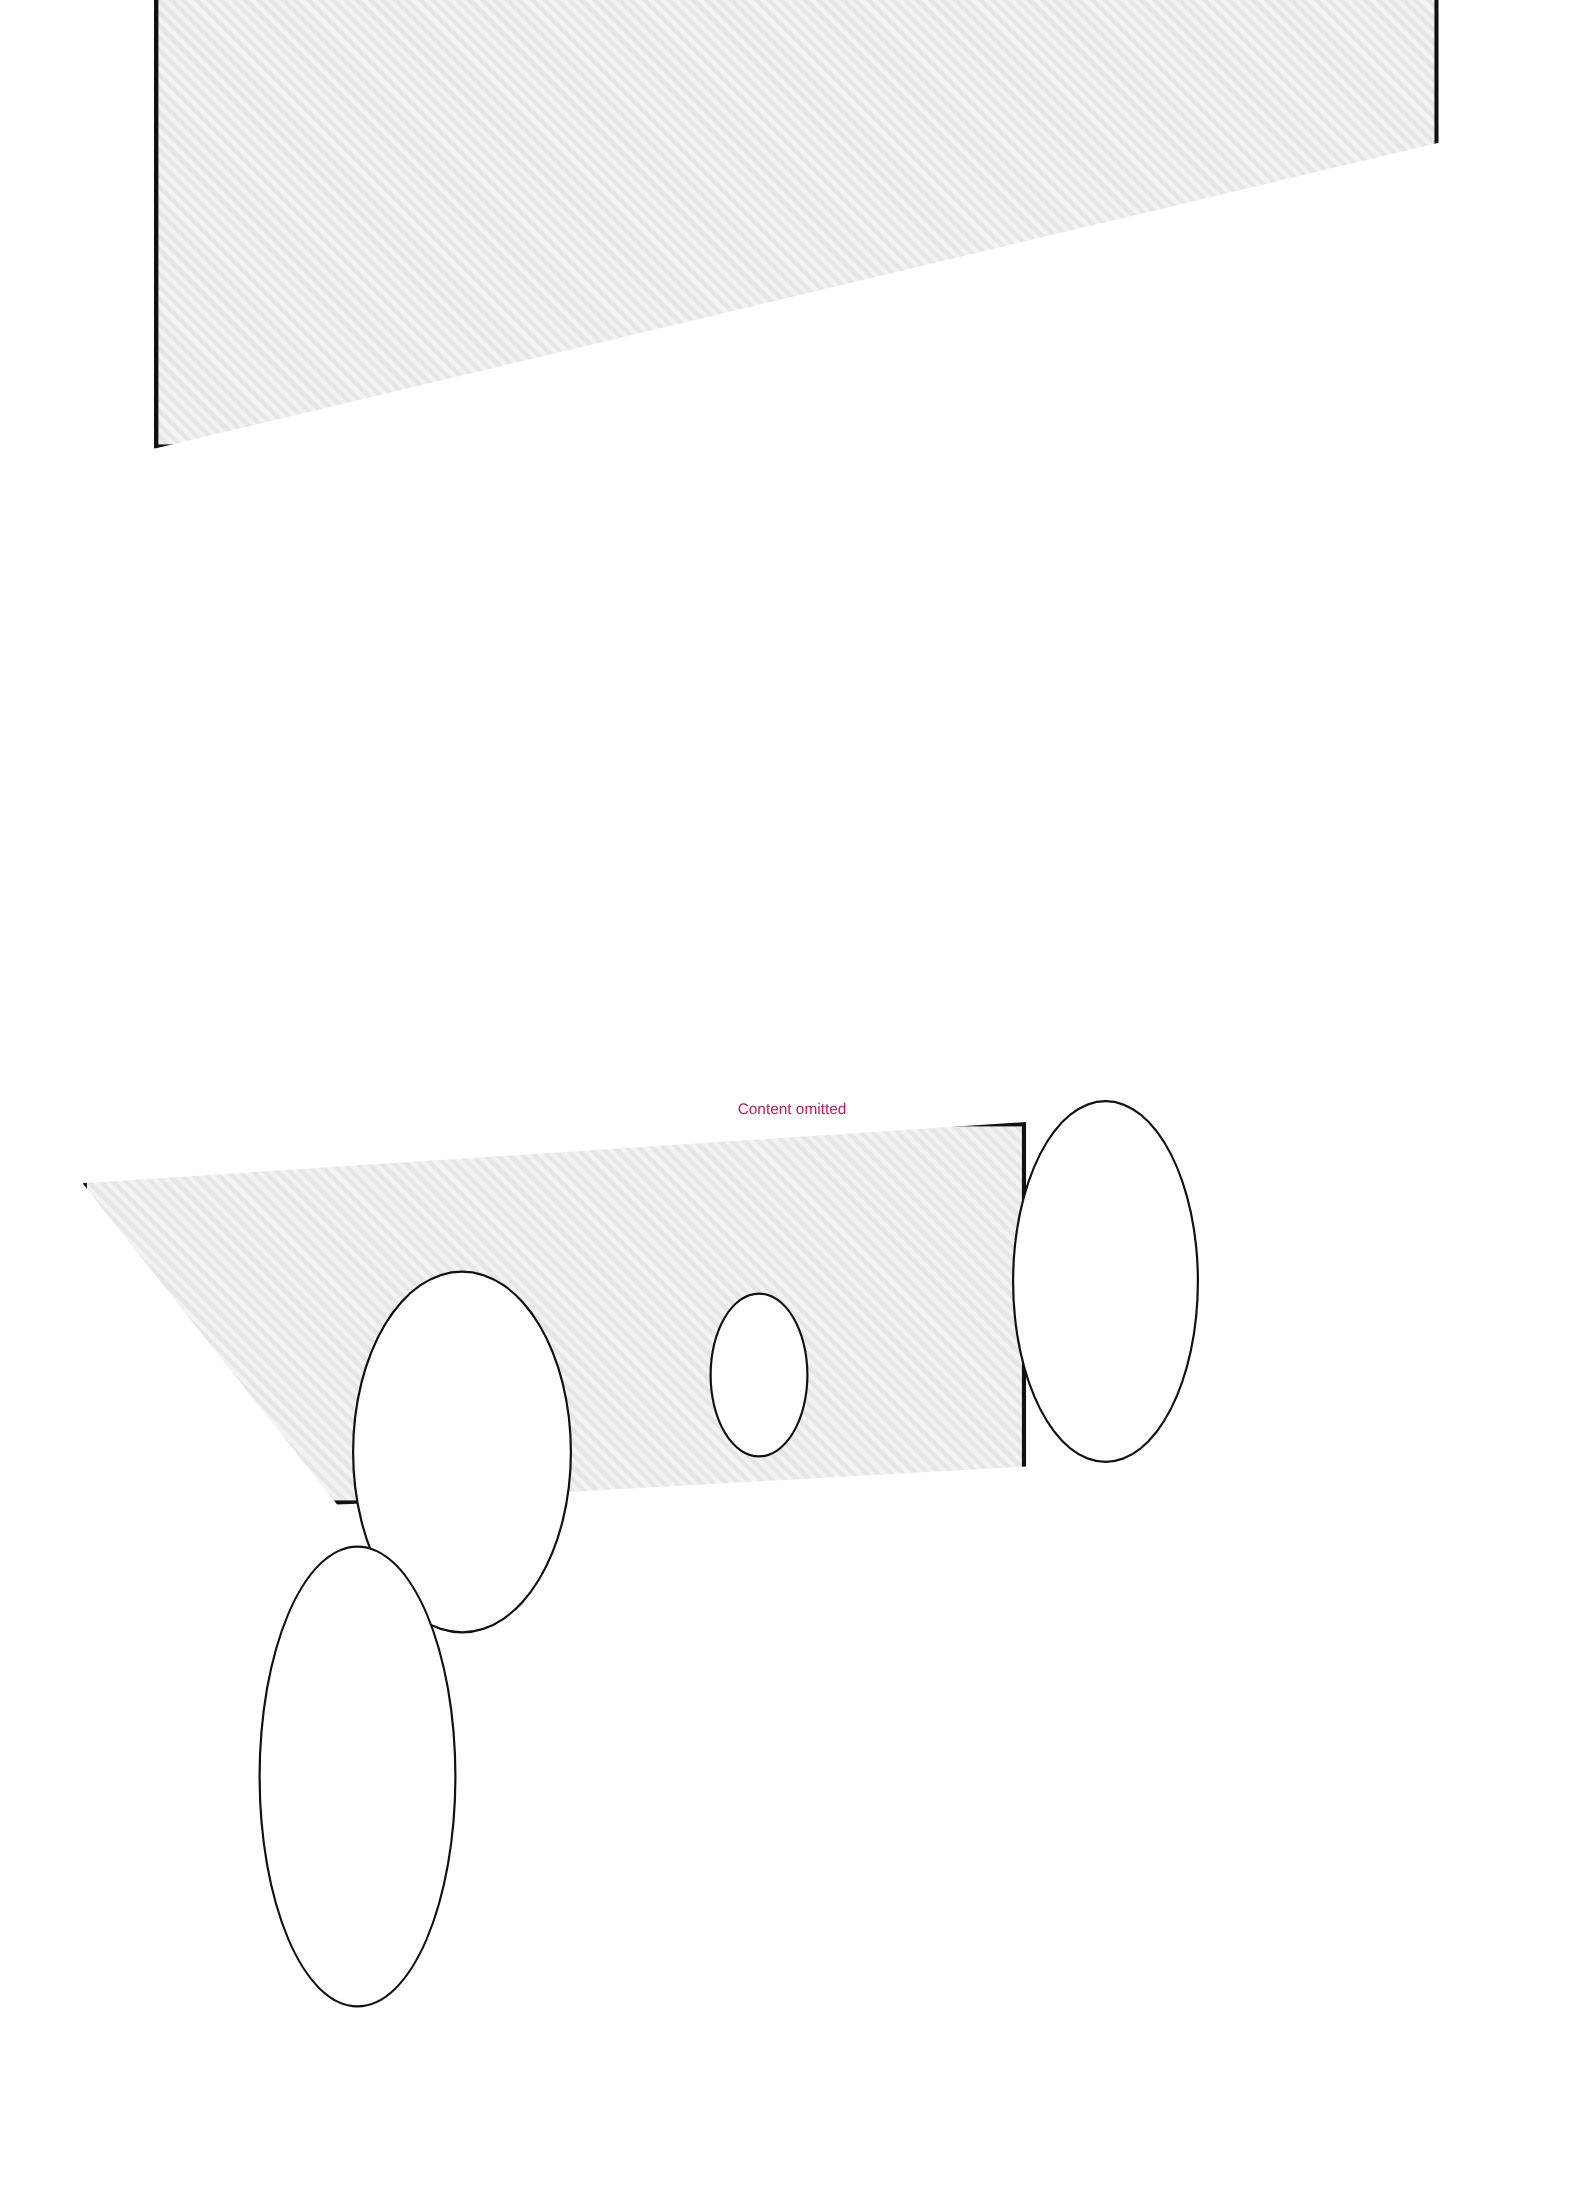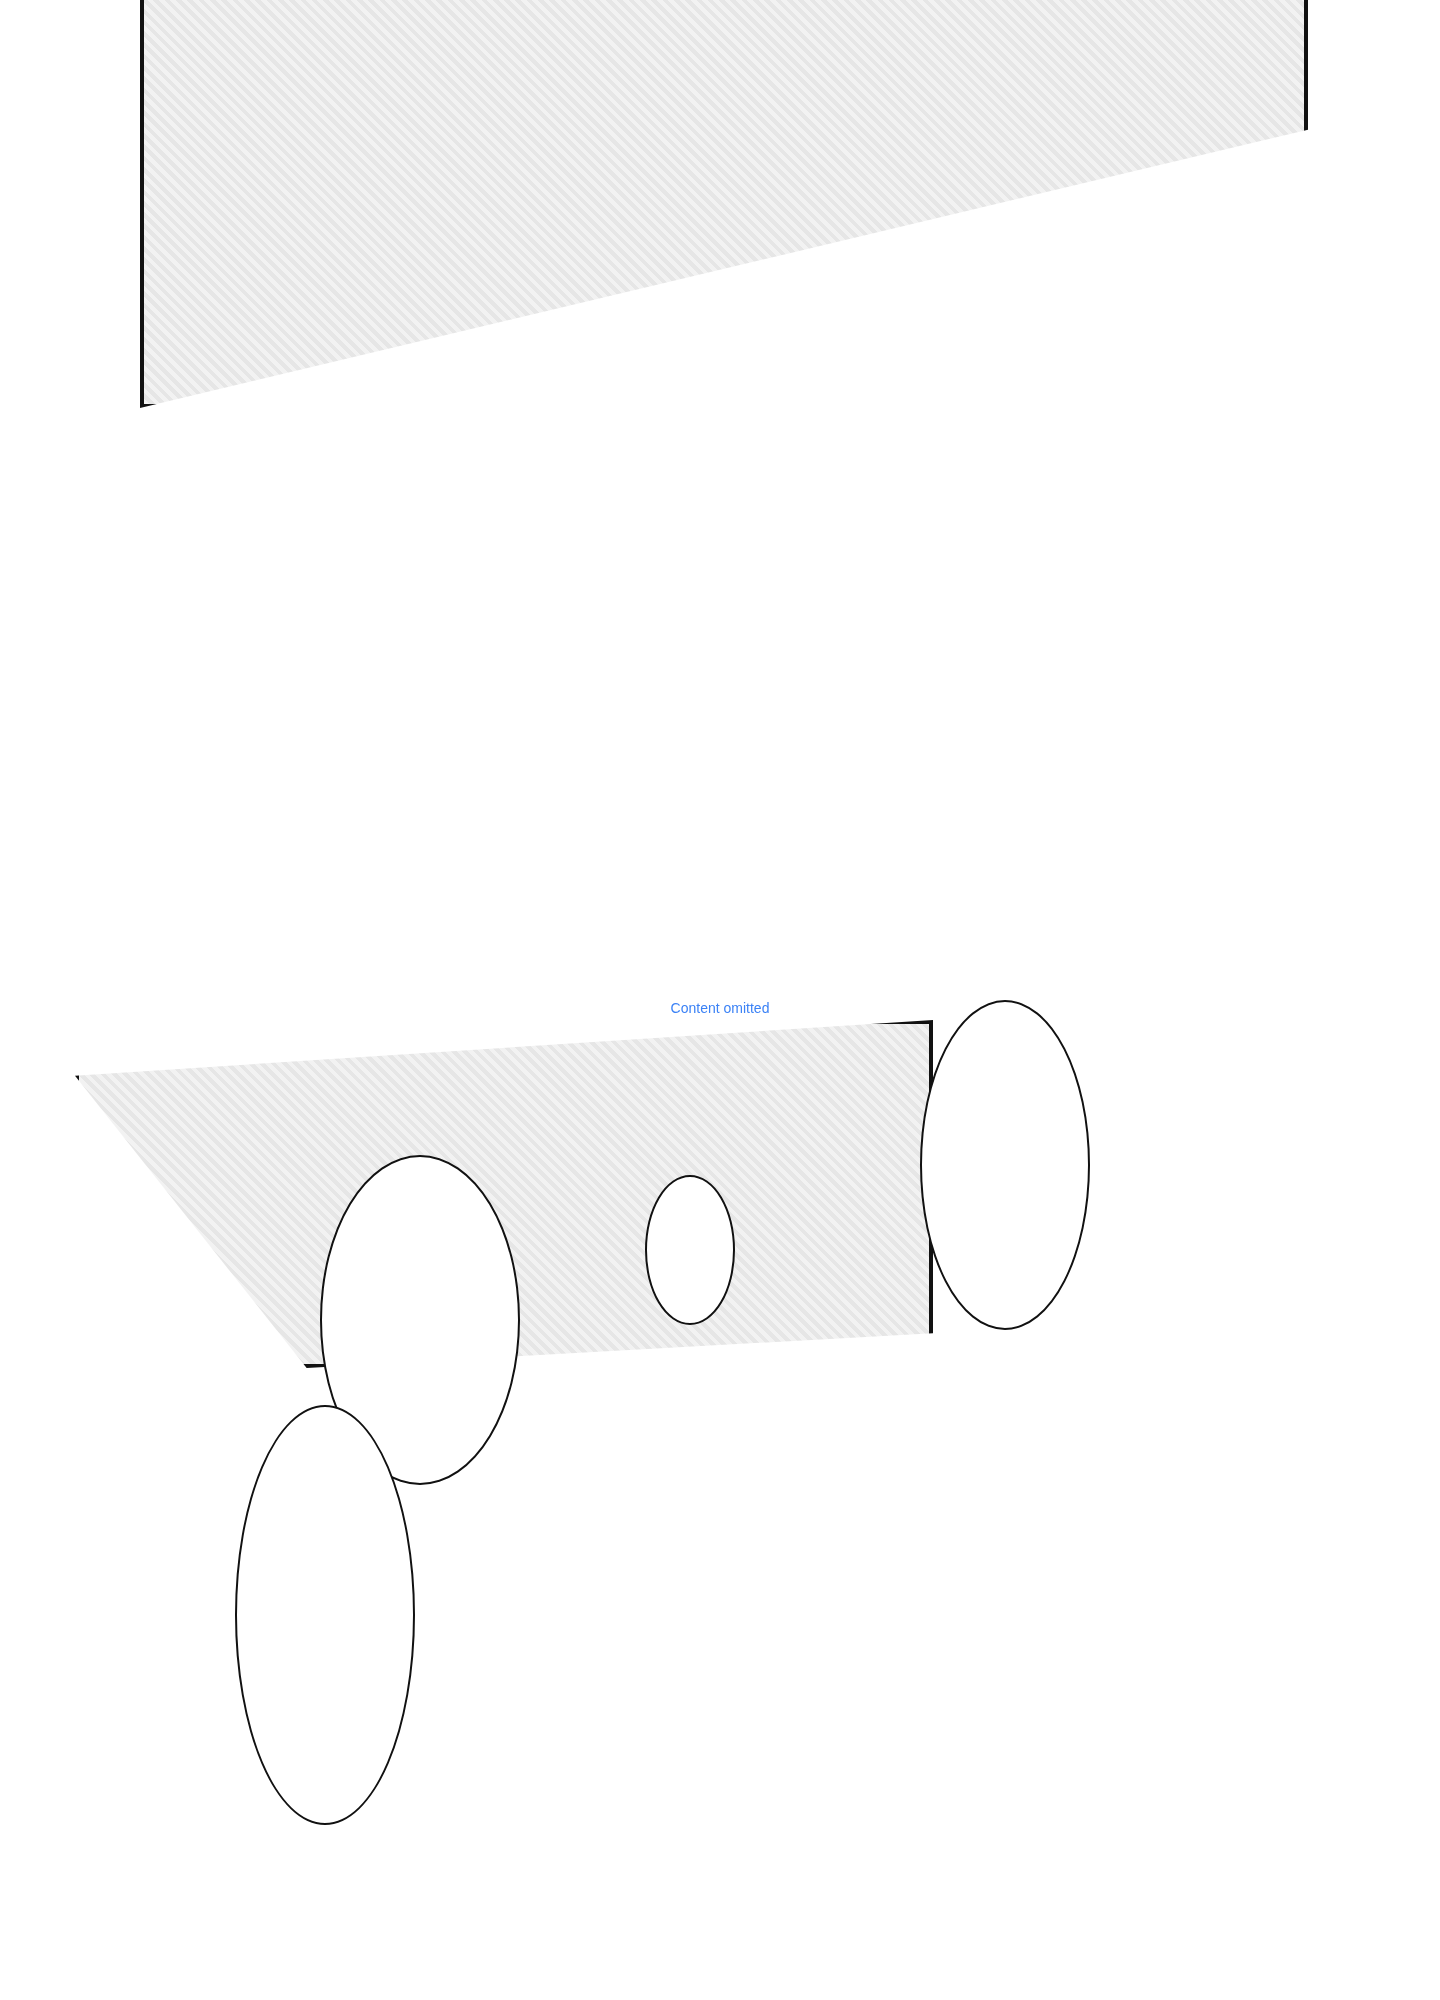--- a/index.html
+++ b/index.html
@@ -3,21 +3,21 @@
   <meta charset="utf-8">
   <style>
     html, body { margin: 0; padding: 0; background: #ffffff; }
     body { width: 1440px; height: 2000px; position: relative; overflow: hidden;
            font-family: "Liberation Sans", sans-serif; }
     .panel { position: absolute; background: repeating-linear-gradient(45deg, #f2f2f2 0 4px, #e6e6e6 4px 8px);
              border: 4px solid #111; }
     .bubble { position: absolute; background: #fff; border: 2px solid #111; border-radius: 50%;
               display: flex; align-items: center; justify-content: center; text-align: center;
               font-size: 13px; color: #111; padding: 10px; box-sizing: border-box; }
-    .note { position: absolute; left: 0; right: 0; top: 1000px; text-align: center; color: #3b82f6; font-size: 14px; }
+    .note { position: absolute; left: 0; right: 0; top: 1000px; text-align: center; color: #be185d; font-size: 14px; }
   </style>
 </head>
 <body>
 
 <div class="panel" style="left:140px; top:-20px; width:1160px; height:420px; clip-path: polygon(0 0, 100% 0, 100% 35%, 0 100%);"></div>
 
 <div class="panel" style="left:75px; top:1020px; width:850px; height:340px; clip-path: polygon(0 16%, 100% 0, 100% 90%, 27% 100%);"></div>
 
 <div class="bubble" style="left:920px; top:1000px; width:170px; height:330px;"></div>
 <div class="bubble" style="left:320px; top:1155px; width:200px; height:330px;"></div>

